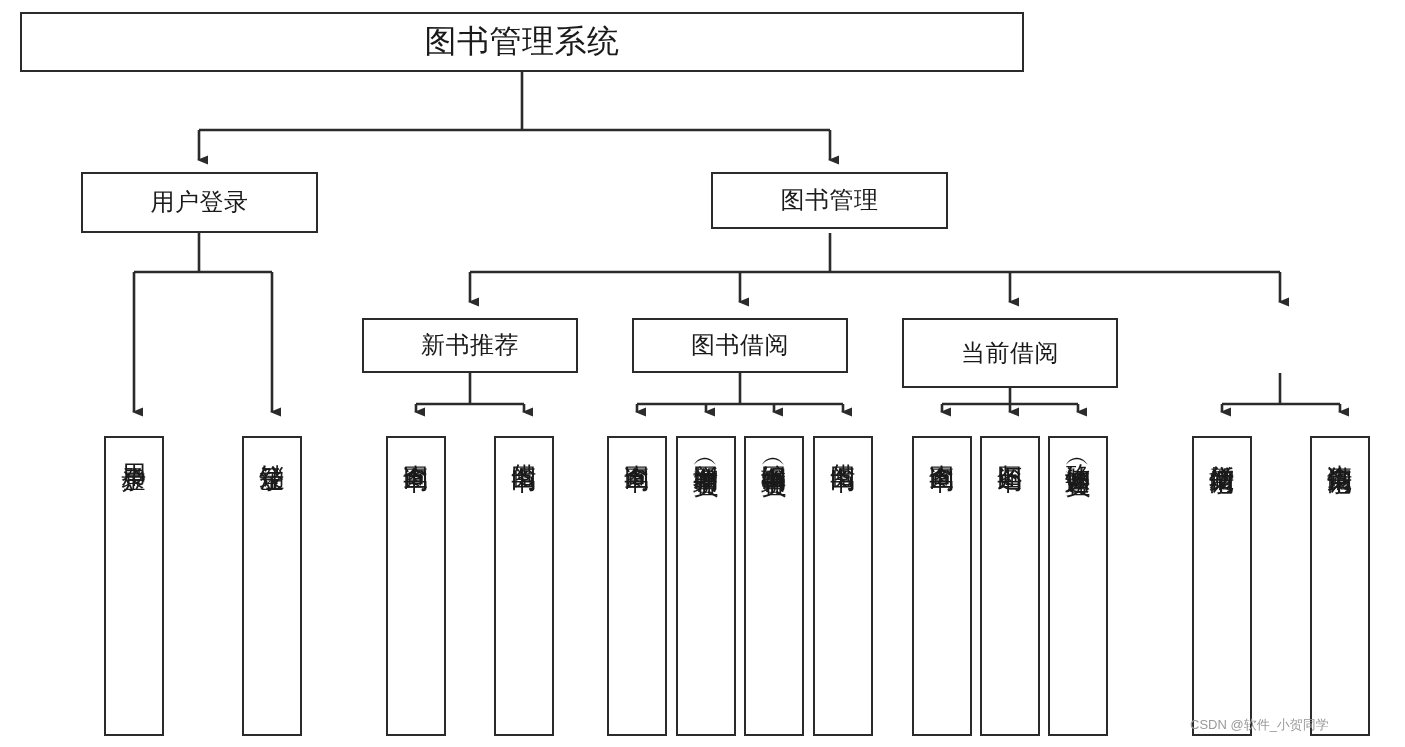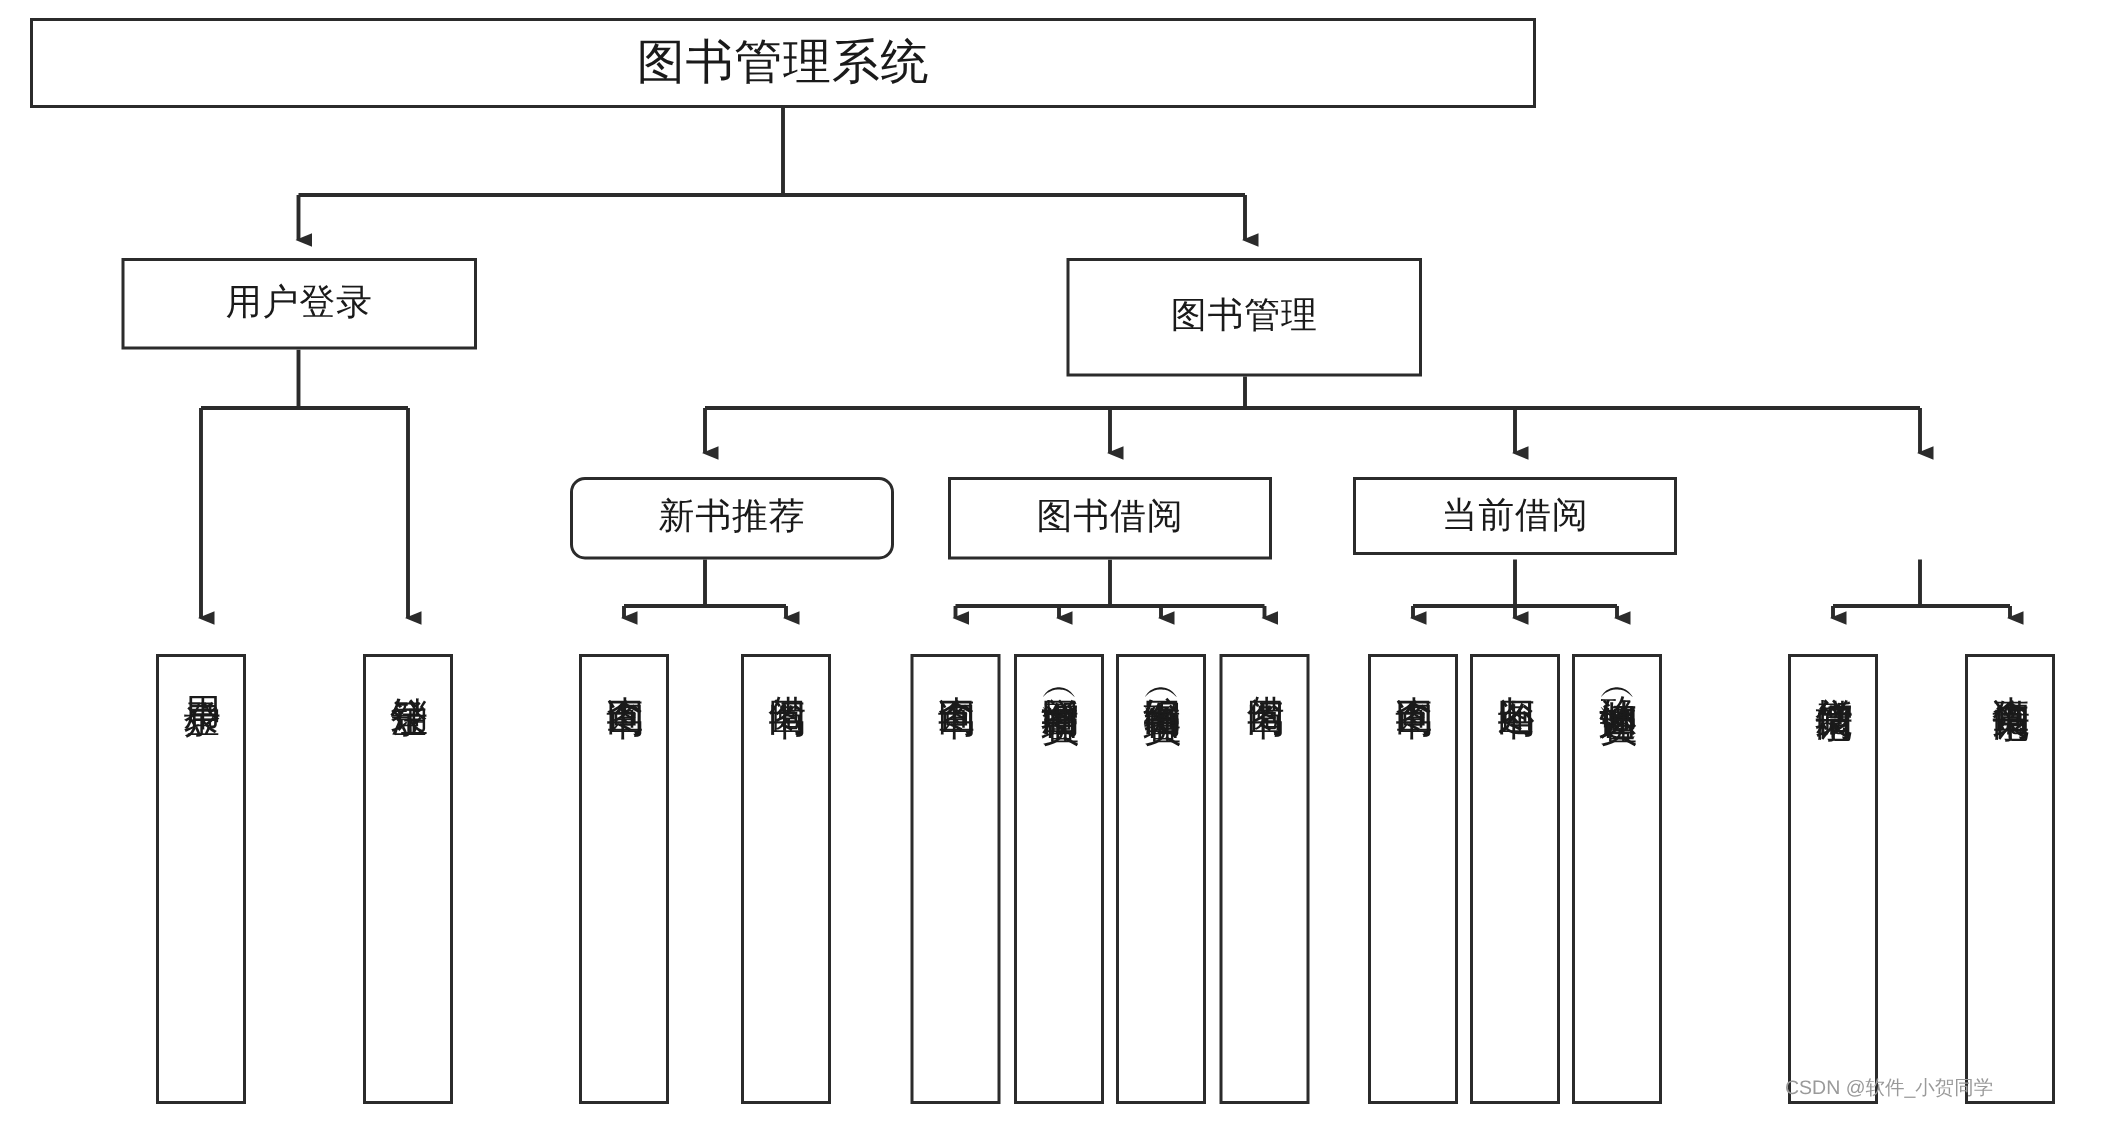--- a/index.html
+++ b/index.html
@@ -128,31 +128,31 @@
     </g>
   </svg>
 
   <div class="node horizontal root" style="left:20px; top:12px; width:1004px; height:60px;">
     <span class="label">图书管理系统</span>
   </div>
 
   <div class="node horizontal" style="left:81px; top:172px; width:237px; height:61px;">
     <span class="label">用户登录</span>
   </div>
-  <div class="node horizontal" style="left:711px; top:172px; width:237px; height:79px;">
+  <div class="node horizontal" style="left:711px; top:172px; width:237px; height:57px;">
     <span class="label">图书管理</span>
   </div>
 
-  <div class="node horizontal" style="left:380px; top:318px; width:216px; height:55px;border-radius:10px;">
+  <div class="node horizontal" style="left:362px; top:318px; width:216px; height:55px;">
     <span class="label">新书推荐</span>
   </div>
   <div class="node horizontal" style="left:632px; top:318px; width:216px; height:55px;">
     <span class="label">图书借阅</span>
   </div>
-  <div class="node horizontal" style="left:902px; top:318px; width:216px; height:52px;">
+  <div class="node horizontal" style="left:902px; top:318px; width:216px; height:70px;">
     <span class="label">当前借阅</span>
   </div>
 
   <div class="node vertical" style="left:104px; top:436px; width:60px; height:300px;">
     <span class="label">用户登录</span>
   </div>
   <div class="node vertical" style="left:242px; top:436px; width:60px; height:300px;">
     <span class="label">注销登录</span>
   </div>
 

